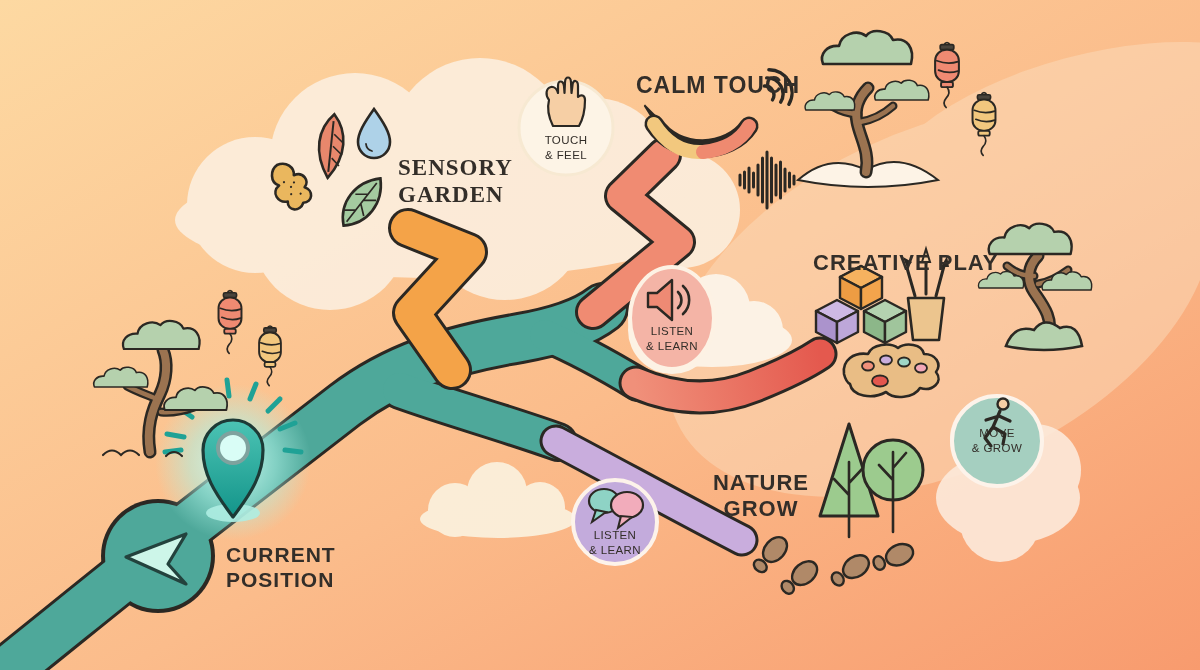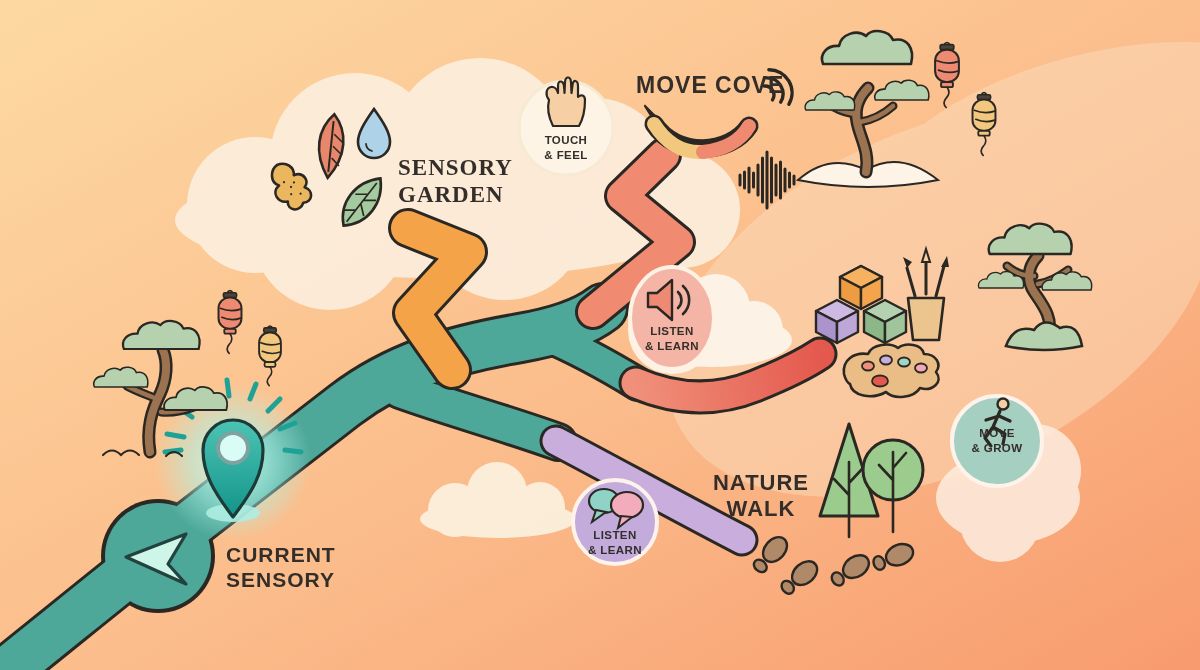--- a/index.html
+++ b/index.html
@@ -3,21 +3,21 @@
 <meta charset="utf-8">
 <style>
   html,body{margin:0;padding:0;background:#f9a06f;}
   .stage{position:relative;width:1200px;height:670px;overflow:hidden;
          font-family:"Liberation Sans","DejaVu Sans",sans-serif;}
   .stage svg{position:absolute;left:0;top:0;}
   .lbl{position:absolute;font-weight:bold;color:#332e29;white-space:pre-line;
        letter-spacing:1px;line-height:1.18;z-index:5;}
   .lbl-lg{font-size:23px;}
   .lbl-md{font-size:21px;}
-  .badge-lbl{position:absolute;font-weight:bold;color:#332e29;white-space:pre-line;
+  .badge-lbl{position:absolute;font-weight:normal;color:#332e29;white-space:pre-line;
        font-size:11.5px;letter-spacing:.4px;line-height:1.3;text-align:center;
        transform:translateX(-50%);z-index:6;}
   .ctr{text-align:center;}
 </style>
 </head>
 <body>
 
 <div class="stage">
 
 <svg width="1200" height="670" viewBox="0 0 1200 670">
@@ -334,25 +334,26 @@
     <circle cx="997" cy="441" r="45" fill="#a5cfc0" stroke="#fdf3ea" stroke-width="4"></circle>
     <g>
       <circle cx="1003" cy="404" r="5.5" fill="#f6cfa5" stroke="#2b2823" stroke-width="2.4"></circle>
       <path d="M 1000 411 L 993 427 M 999 416 L 1010 421 M 999 416 L 986 420 M 993 427 L 1005 434 L 1003 444 M 993 427 L 985 438 L 991 446" fill="none" stroke="#2b2823" stroke-width="3.2" stroke-linecap="round" stroke-linejoin="round"></path>
     </g>
   </g>
 </svg>
 
 <div class="lbl lbl-lg" style="left:398px;top:154px;font-family:Liberation Serif, serif;">SENSORY
 GARDEN</div>
-<div class="lbl lbl-lg" style="left:636px;top:72px;">MOVE COVE</div>
+<div class="lbl lbl-lg" style="left:636px;top:72px;">CALM TOUCH</div>
+<div class="lbl lbl-lg" style="left:813px;top:250px;font-size:22px;">CREATIVE PLAY</div>
 <div class="lbl lbl-lg ctr" style="left:705px;top:470px;width:112px;font-size:22px;">NATURE
-WALK</div>
+GROW</div>
 <div class="lbl lbl-md" style="left:226px;top:543px;">CURRENT
-SENSORY</div>
+POSITION</div>
 
 <div class="badge-lbl" style="left:566px;top:133px;">TOUCH
 &amp; FEEL</div>
 <div class="badge-lbl" style="left:672px;top:324px;">LISTEN
 &amp; LEARN</div>
 <div class="badge-lbl" style="left:615px;top:528px;">LISTEN
 &amp; LEARN</div>
 <div class="badge-lbl" style="left:997px;top:426px;">MOVE
 &amp; GROW</div>
 

